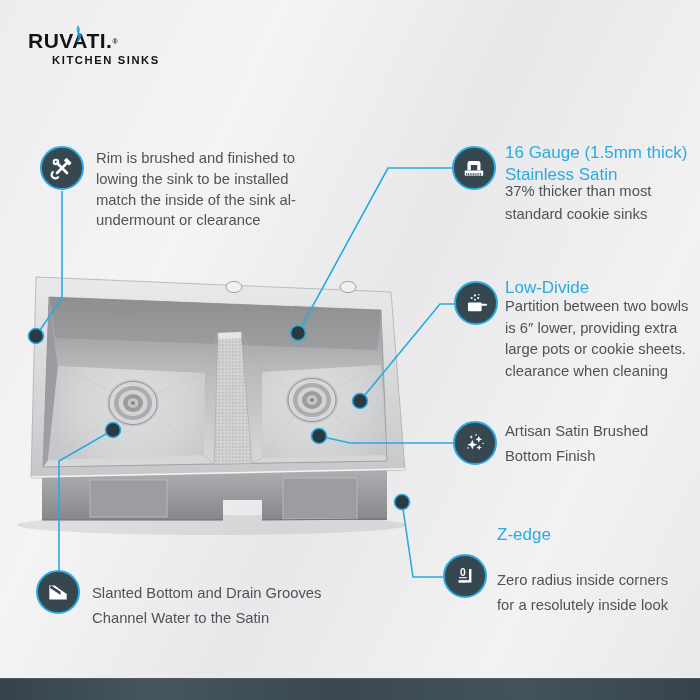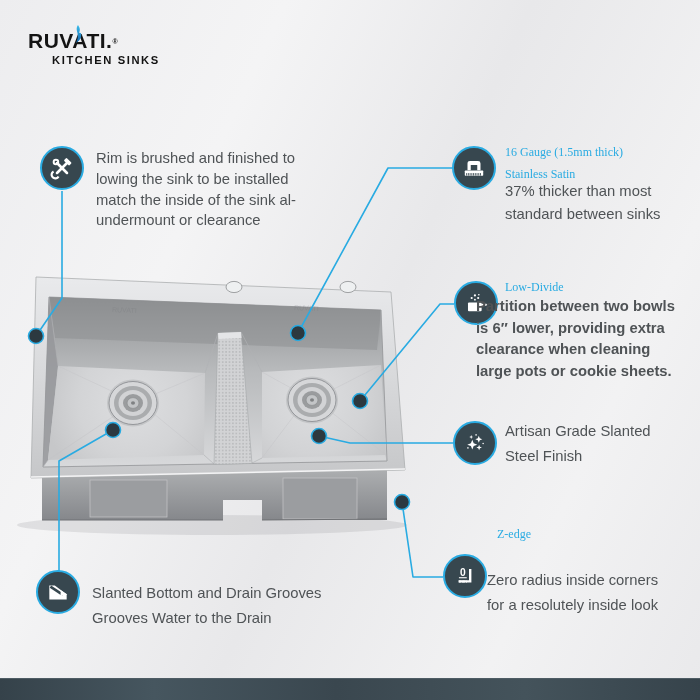--- a/index.html
+++ b/index.html
@@ -18,21 +18,21 @@
 
   
   .badge{position:absolute;width:44px;height:44px;border-radius:50%;
          background:#37474f;border:2px solid #29abe2;box-sizing:border-box;
          display:flex;align-items:center;justify-content:center;}
   .badge svg{width:26px;height:26px;}
 
   
   .c-body{position:absolute;font-size:14.8px;color:#4f5356;}
   .c-body div{white-space:nowrap;}
-  .c-head{position:absolute;font-size:12px;color:#29abe2;font-weight:500;font-family:Liberation Serif, serif;}
+  .c-head{position:absolute;font-size:17px;color:#29abe2;font-weight:500;}
   .c-head div{white-space:nowrap;line-height:21px;}
   .lh21 div{line-height:20.8px;}
   .lh215 div{line-height:21.5px;}
   .lh23 div{line-height:23px;}
   .lh25 div{line-height:25.3px;}
 
   .footer-bar{position:absolute;left:0;top:678px;width:700px;height:22px;
       background:linear-gradient(90deg,#35424a 0%,#46565f 22%,#3a474f 48%,#44535b 75%,#36434b 100%);
       border-top:1px solid #4e5c64;}
 </style>
@@ -214,86 +214,86 @@
         <line x1="18" y1="16.7" x2="18" y2="19"></line>
       </g>
     </svg>
   </div>
   <div class="c-head lh215" style="left:505px;top:142px;">
     <div>16 Gauge (1.5mm thick)</div>
     <div>Stainless Satin</div>
   </div>
   <div class="c-body lh23" style="left:505px;top:180px;">
     <div>37% thicker than most</div>
-    <div>standard between sinks</div>
+    <div>standard cookie sinks</div>
   </div>
 
   <div class="badge" style="left:454px;top:281px;">
     <svg viewBox="0 0 24 24">
       <g fill="#fff">
         <rect x="4.6" y="11.5" width="12.6" height="8.2" rx="0.9"></rect>
         <rect x="16.6" y="12.7" width="5.6" height="1.9" rx="0.95"></rect>
         <circle cx="8" cy="7.4" r="1"></circle>
           <circle cx="11" cy="5" r="1"></circle>
         <circle cx="14" cy="7.4" r="1"></circle>
           <circle cx="11" cy="8.9" r="0.85"></circle>
         <circle cx="14.6" cy="4.4" r="0.75"></circle>
       </g>
     </svg>
   </div>
   <div class="c-head" style="left:505px;top:277px;">
     <div>Low-Divide</div>
   </div>
-  <div class="c-body lh215" style="left:476px;top:296px;font-weight:bold;">
+  <div class="c-body lh215" style="left:505px;top:296px;">
     <div>Partition between two bowls</div>
     <div>is 6″ lower, providing extra</div>
+    <div>large pots or cookie sheets.</div>
     <div>clearance when cleaning</div>
-    <div>large pots or cookie sheets.</div>
   </div>
 
   <div class="badge" style="left:453px;top:421px;">
     <svg viewBox="0 0 24 24">
       <g fill="#fff">
         <polygon points="9.5,8.9 10.79,12.21 14.1,13.5 10.79,14.79 9.5,18.1 8.21,14.79 4.9,13.5 8.21,12.21"></polygon>
         <polygon points="15.5,5.3 16.4,7.6 18.7,8.5 16.4,9.4 15.5,11.7 14.6,9.4 12.3,8.5 14.6,7.6"></polygon>
         <polygon points="15.8,13.6 16.53,15.47 18.4,16.2 16.53,16.93 15.8,18.8 15.07,16.93 13.2,16.2 15.07,15.47"></polygon>
         <polygon points="8.5,4.7 9,6 10.3,6.5 9,7 8.5,8.3 8,7 6.7,6.5 8,6"></polygon>
         <circle cx="13" cy="4.5" r="0.7"></circle>
           <circle cx="19.5" cy="12.5" r="0.7"></circle>
           <circle cx="5.5" cy="16.5" r="0.7"></circle>
       </g>
     </svg>
   </div>
   <div class="c-body lh25" style="left:505px;top:419px;">
-    <div>Artisan Grade Slanted</div>
-    <div>Steel Finish</div>
+    <div>Artisan Satin Brushed</div>
+    <div>Bottom Finish</div>
   </div>
 
   <div class="badge" style="left:443px;top:554px;">
     <svg viewBox="0 0 24 24">
       <path d="M16.8,5.5 V17 H6" stroke="#fff" stroke-width="2.2" fill="none"></path>
       <text x="10" y="12.4" font-size="9.5" font-weight="bold" fill="#fff" text-anchor="middle">0</text>
       <line x1="6.4" y1="13.6" x2="13.6" y2="13.6" stroke="#fff" stroke-width="1"></line>
       <text x="10" y="18.4" font-size="4.6" fill="#fff" text-anchor="middle">mm</text>
     </svg>
   </div>
   <div class="c-head" style="left:497px;top:524px;">
     <div>Z-edge</div>
   </div>
-  <div class="c-body lh25" style="left:487px;top:568px;">
+  <div class="c-body lh25" style="left:497px;top:568px;">
     <div>Zero radius inside corners</div>
     <div>for a resolutely inside look</div>
   </div>
 
   <div class="badge" style="left:36px;top:570px;">
     <svg viewBox="0 0 24 24">
       <polygon points="4,6 9,6 20,14 20,19 4,19" fill="#fff"></polygon>
       <line x1="5" y1="7" x2="16.5" y2="14.6" stroke="#37474f" stroke-width="2.4"></line>
       <polygon points="14.6,10.4 20.6,14.3 14.2,15.9" fill="#fff"></polygon>
     </svg>
   </div>
   <div class="c-body lh25" style="left:92px;top:567px;margin-top:14px;">
     <div>Slanted Bottom and Drain Grooves</div>
-    <div>Grooves Water to the Drain</div>
+    <div>Channel Water to the Satin</div>
   </div>
 
   <div class="footer-bar"></div>
 </div>
 
 </body></html>

